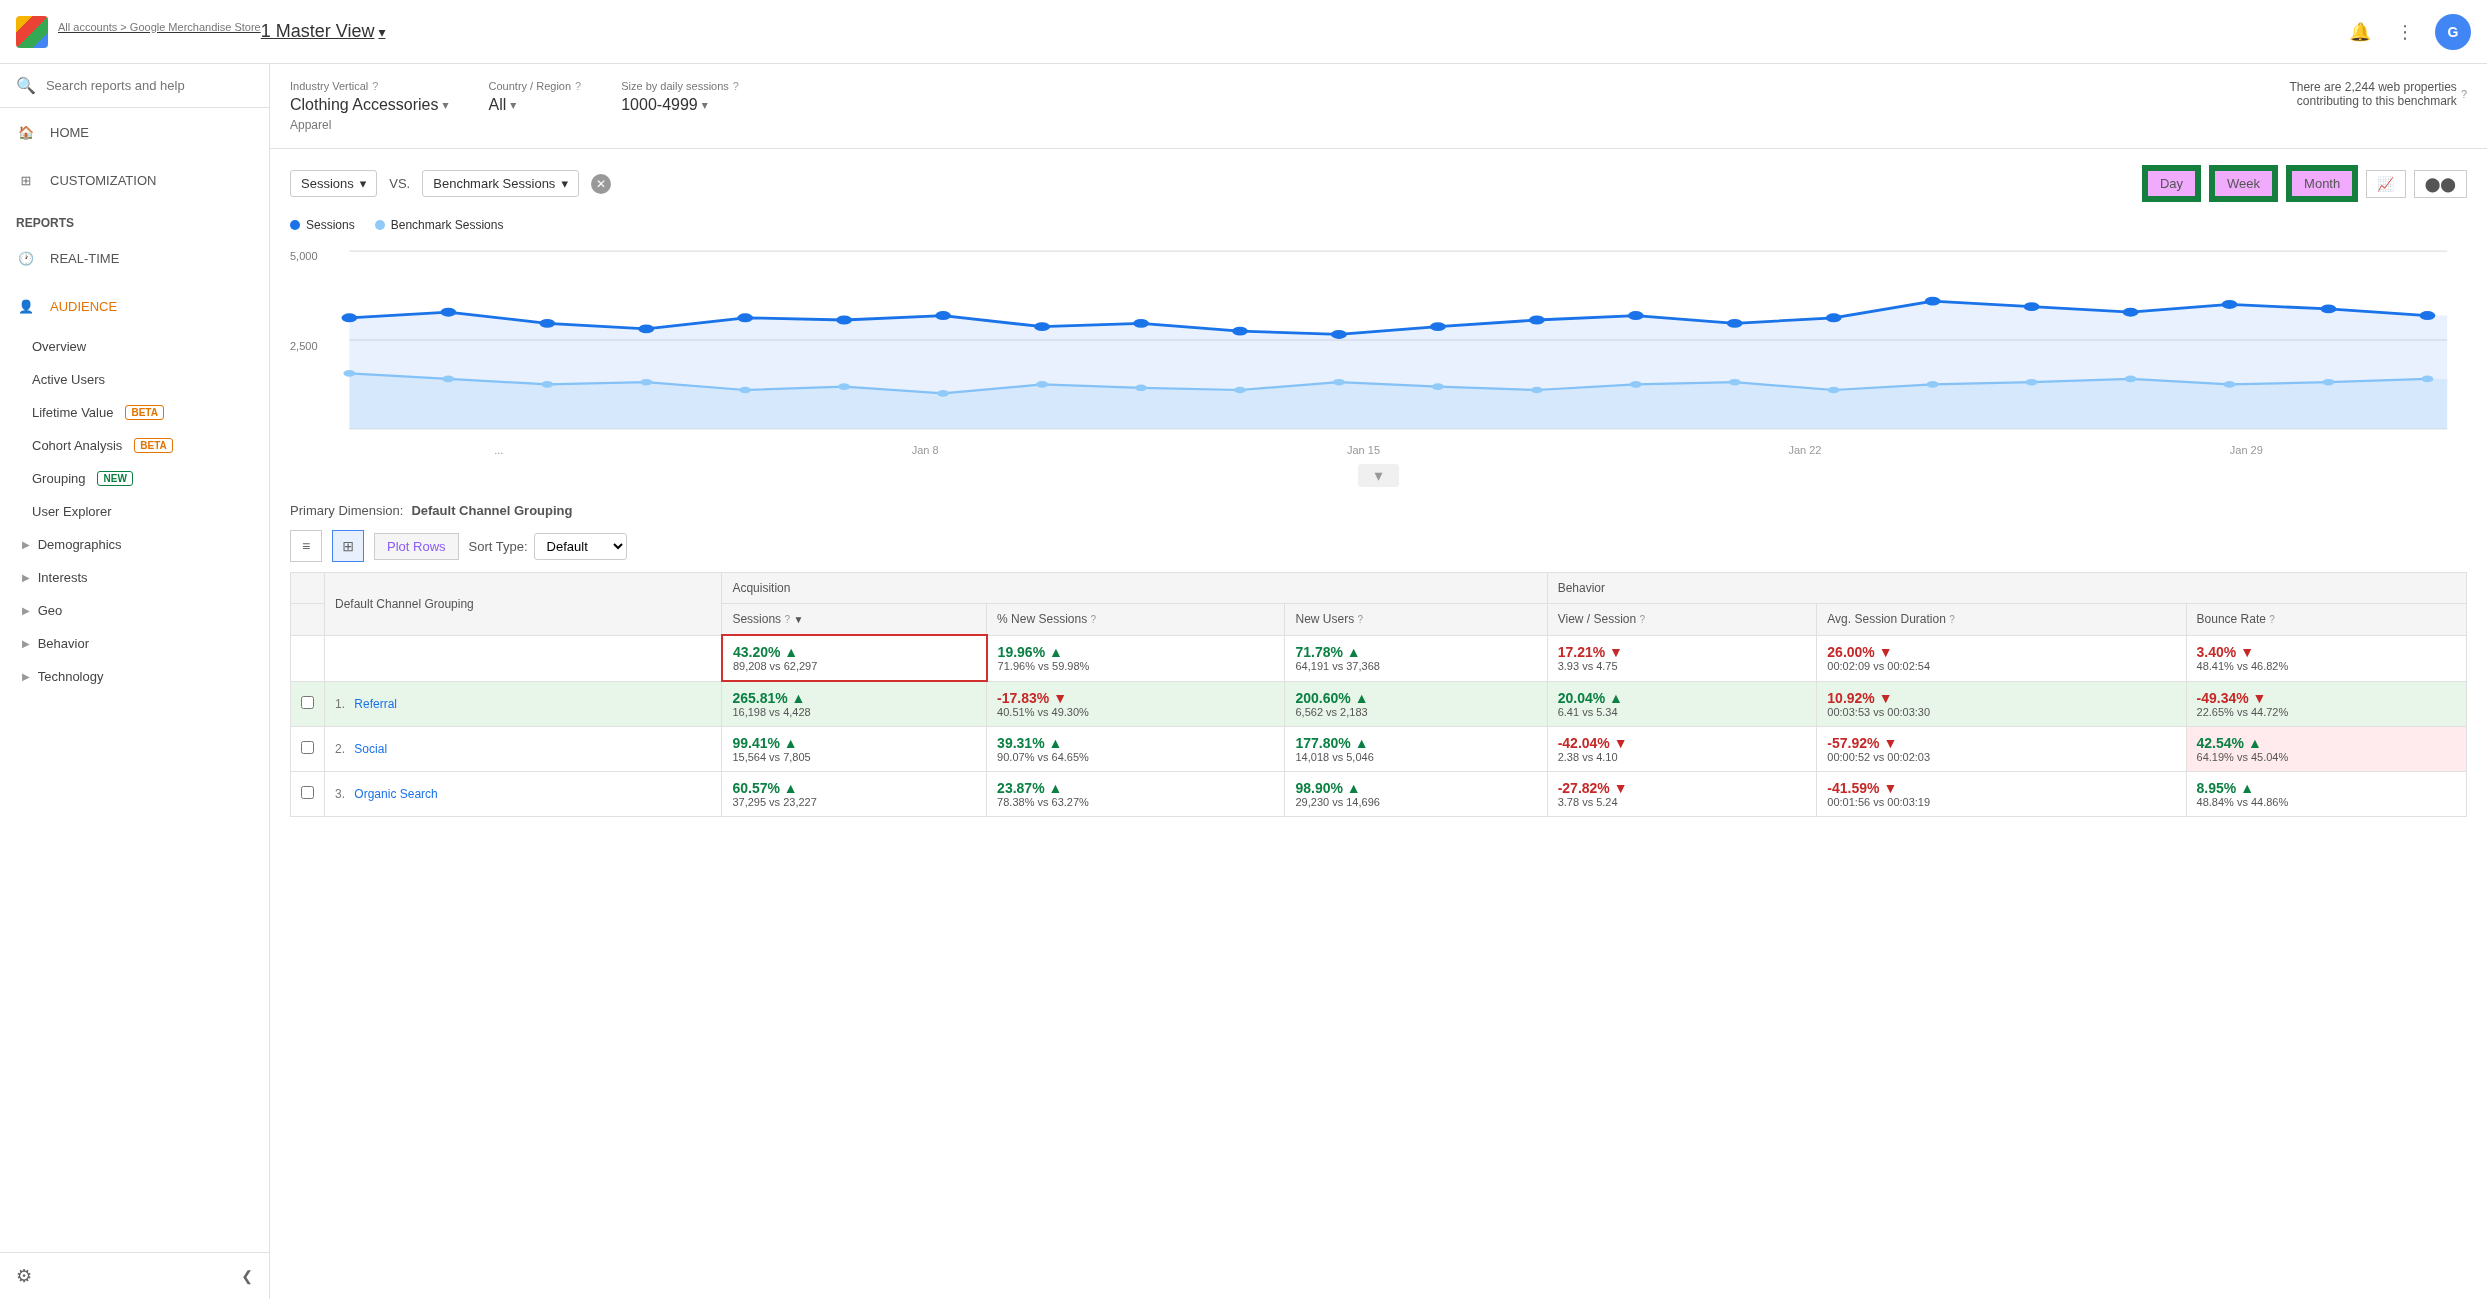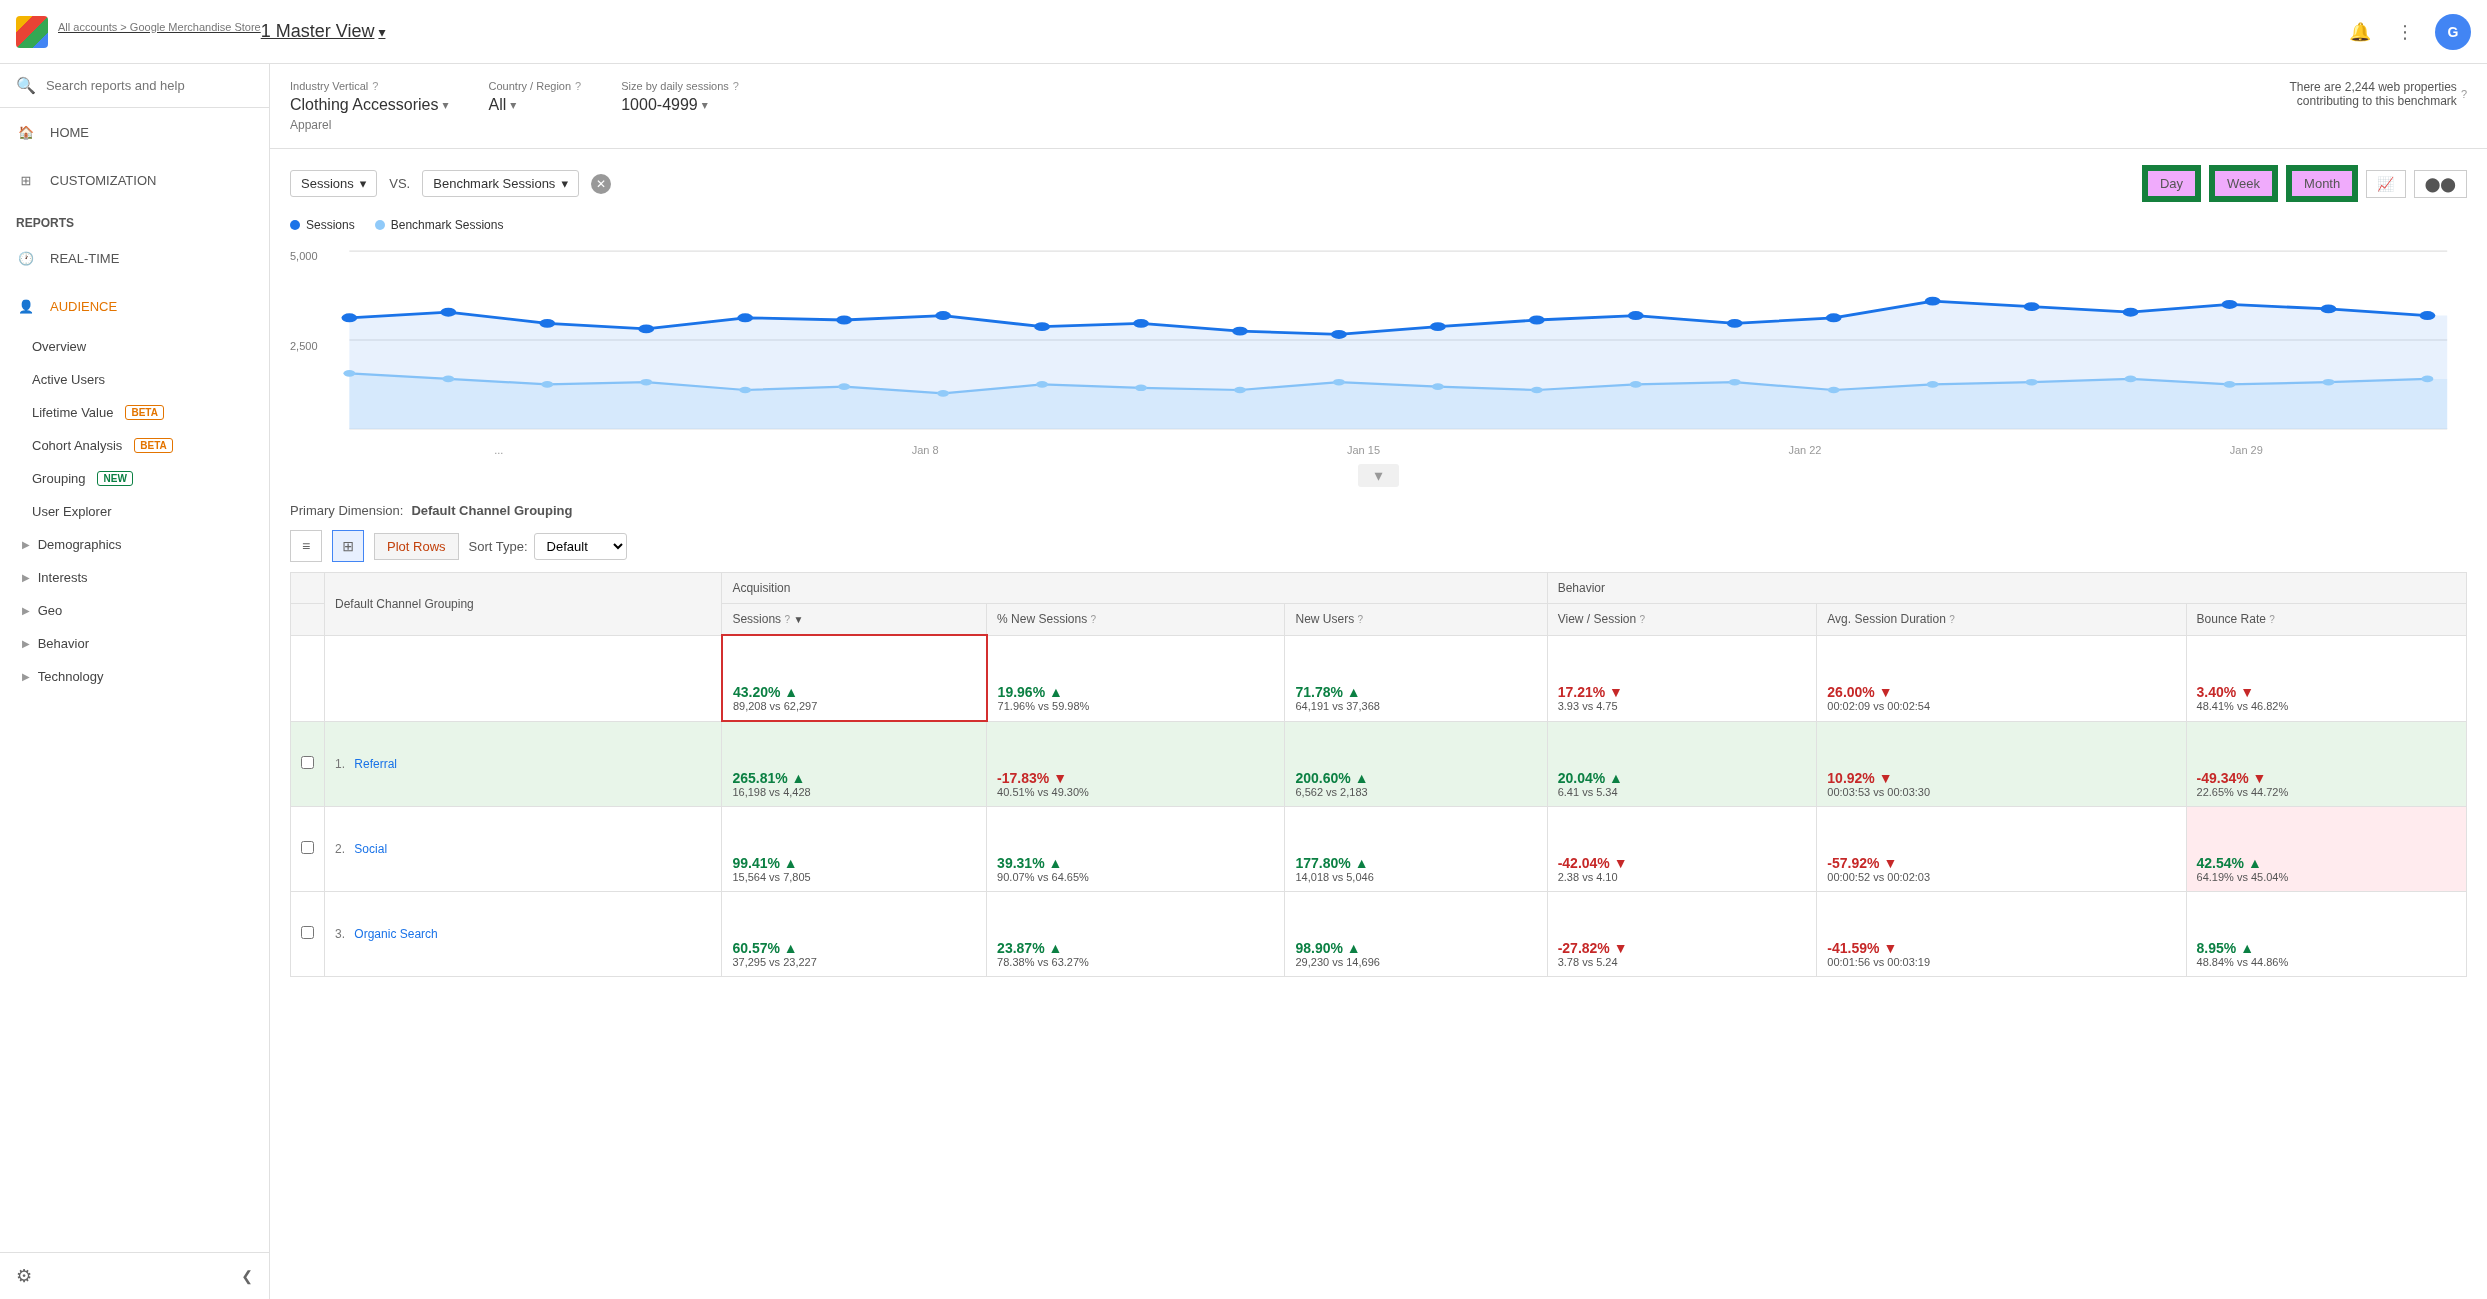--- a/index.html
+++ b/index.html
@@ -345,21 +345,21 @@
       font-size: 14px;
       color: #666;
     }
     .view-icon-btn.active { background: #e8f0fe; border-color: #4285f4; }
     .plot-rows-btn {
       padding: 5px 12px;
       border: 1px solid #ccc;
       background: #f5f5f5;
       cursor: pointer;
       font-size: 13px;
-      color: #c2410c;
+      color: #8b5cf6;
     }
     .sort-select {
       display: flex;
       align-items: center;
       gap: 6px;
       font-size: 13px;
       color: #555;
     }
     .sort-dropdown {
       border: 1px solid #ccc;
@@ -397,21 +397,20 @@
       font-weight: 600;
       font-size: 12px;
       color: #444;
     }
     .sort-arrow { color: #555; font-size: 10px; }
     .info-icon { color: #999; font-size: 10px; cursor: pointer; }
     .checkbox-col { width: 30px; }
     .metric-val {
       font-size: 14px;
       font-weight: 600;
-      margin-top: 40px;
     }
     .metric-sub {
       font-size: 11px;
       color: #555;
     }
     .up-arrow { color: #0b8043; }
     .down-arrow { color: #c62828; }
     .highlighted-cell {
       border: 2px solid #d32f2f !important;
     }

